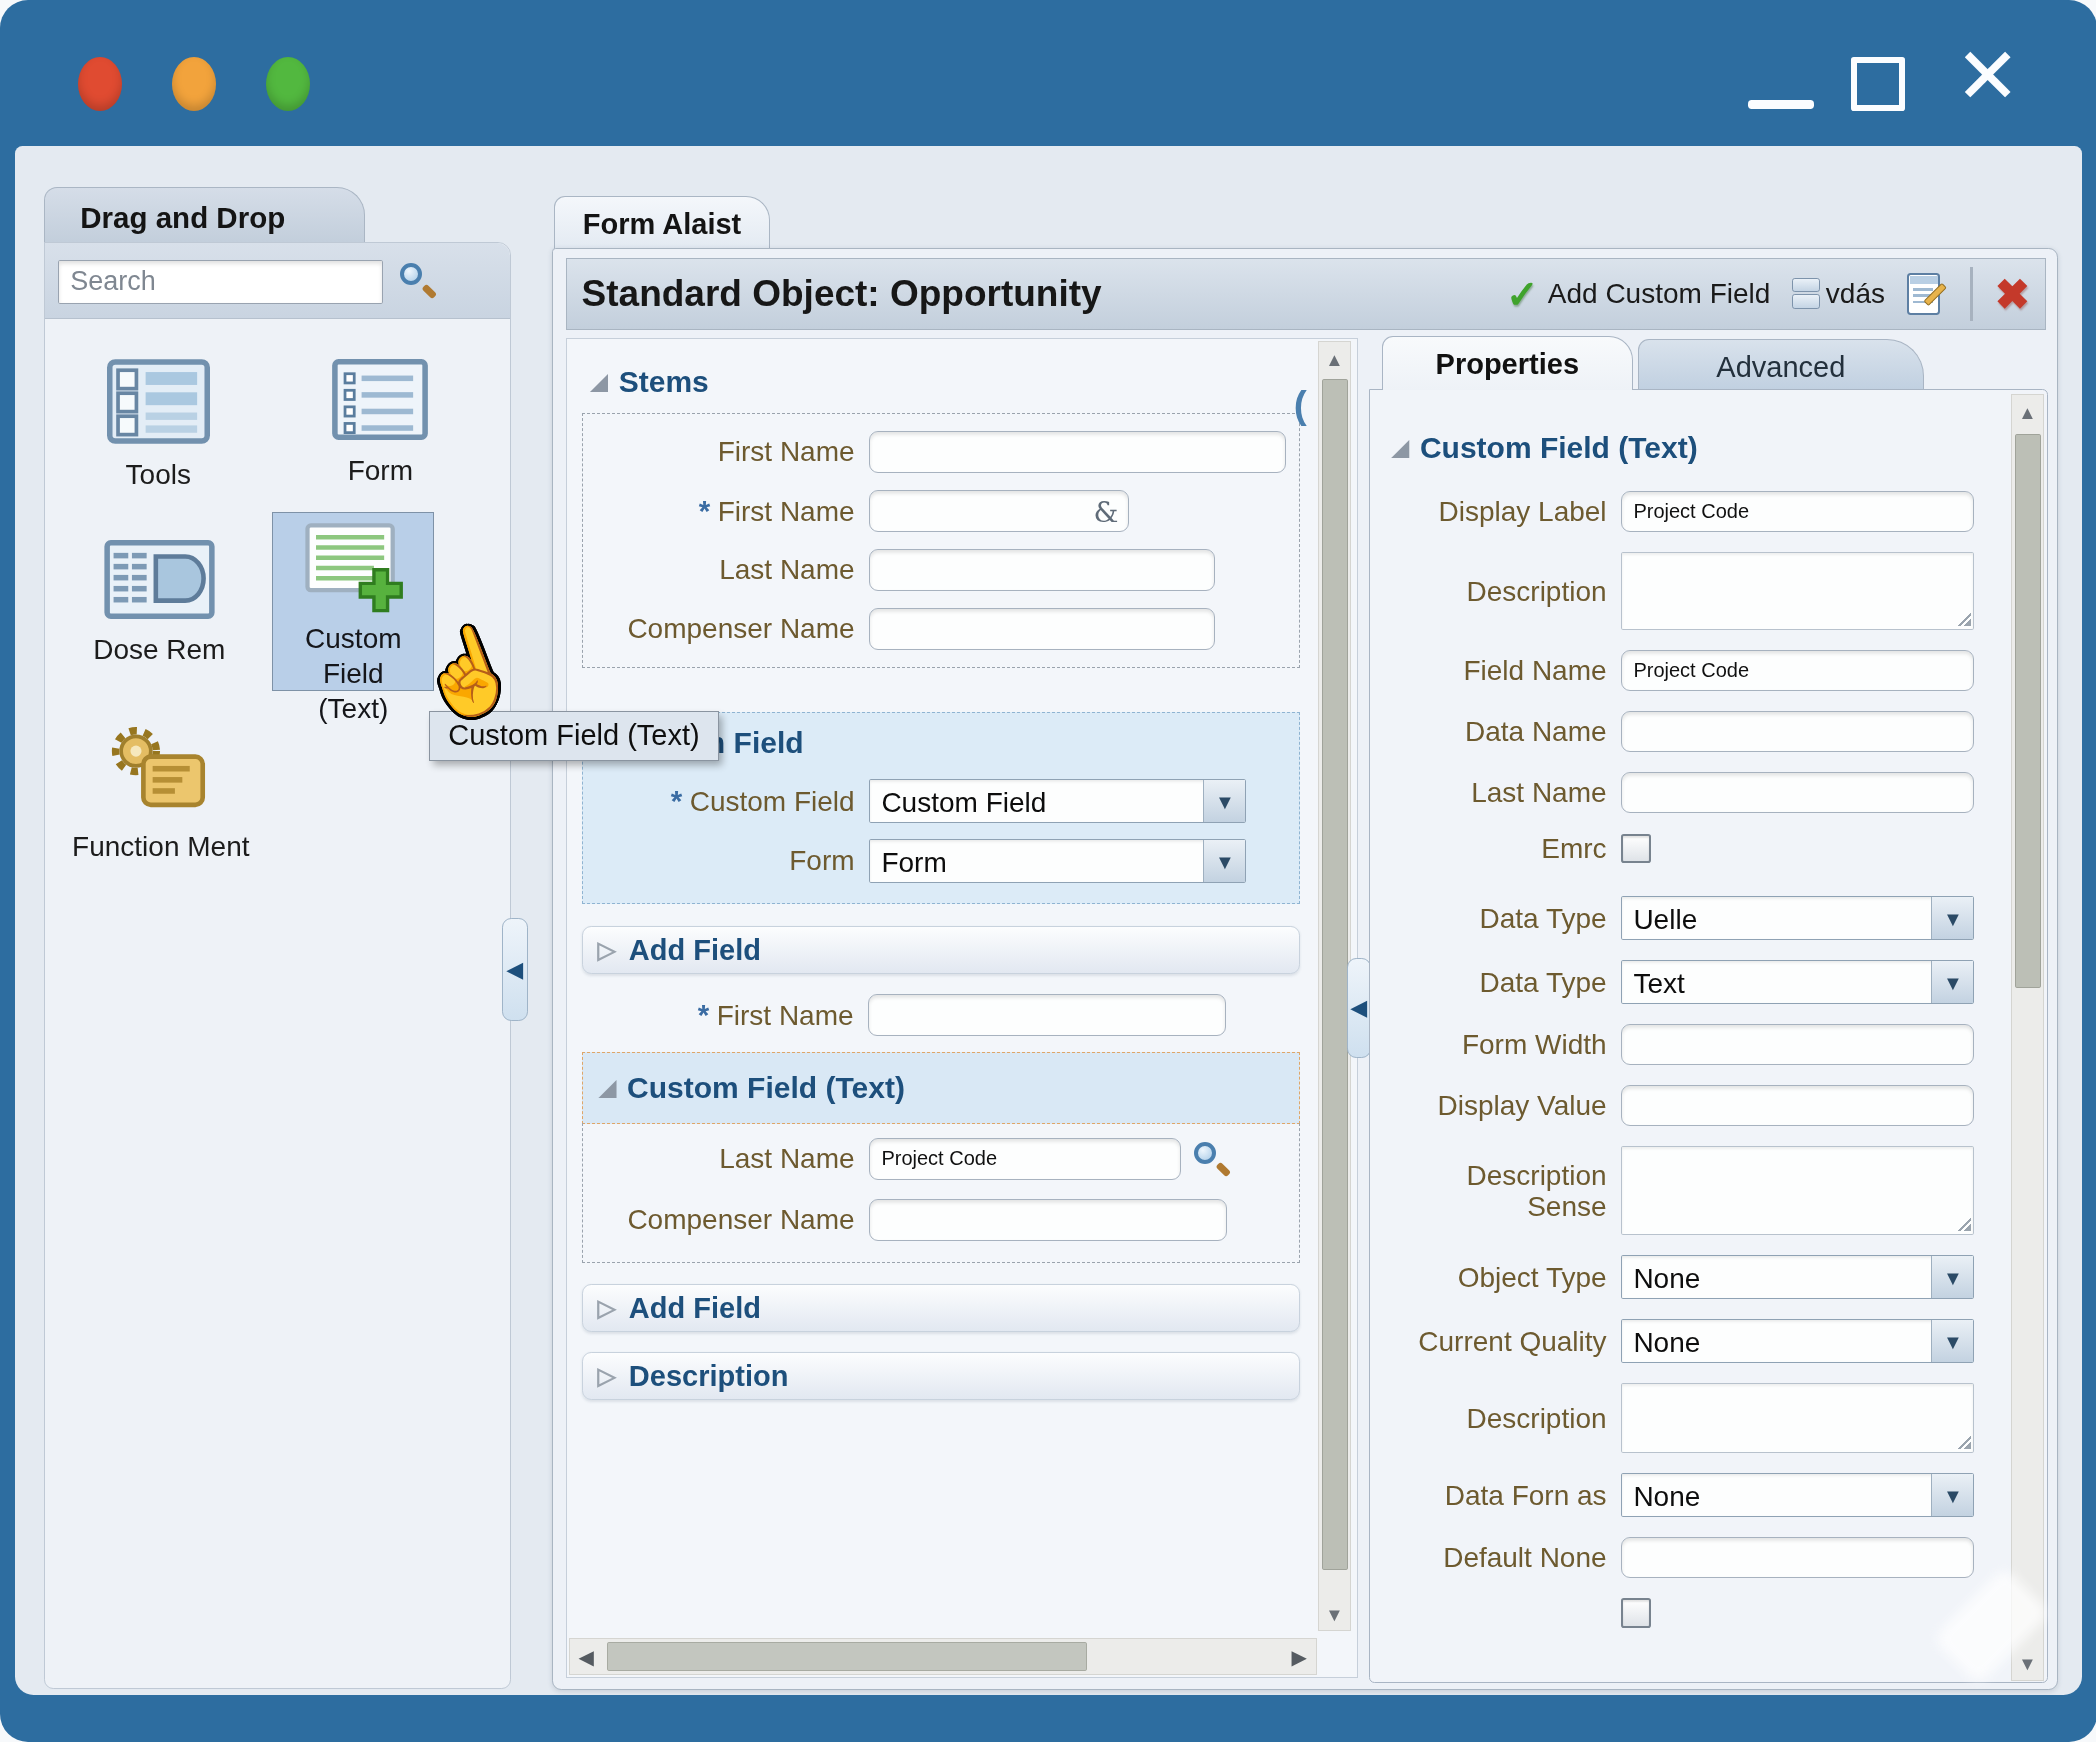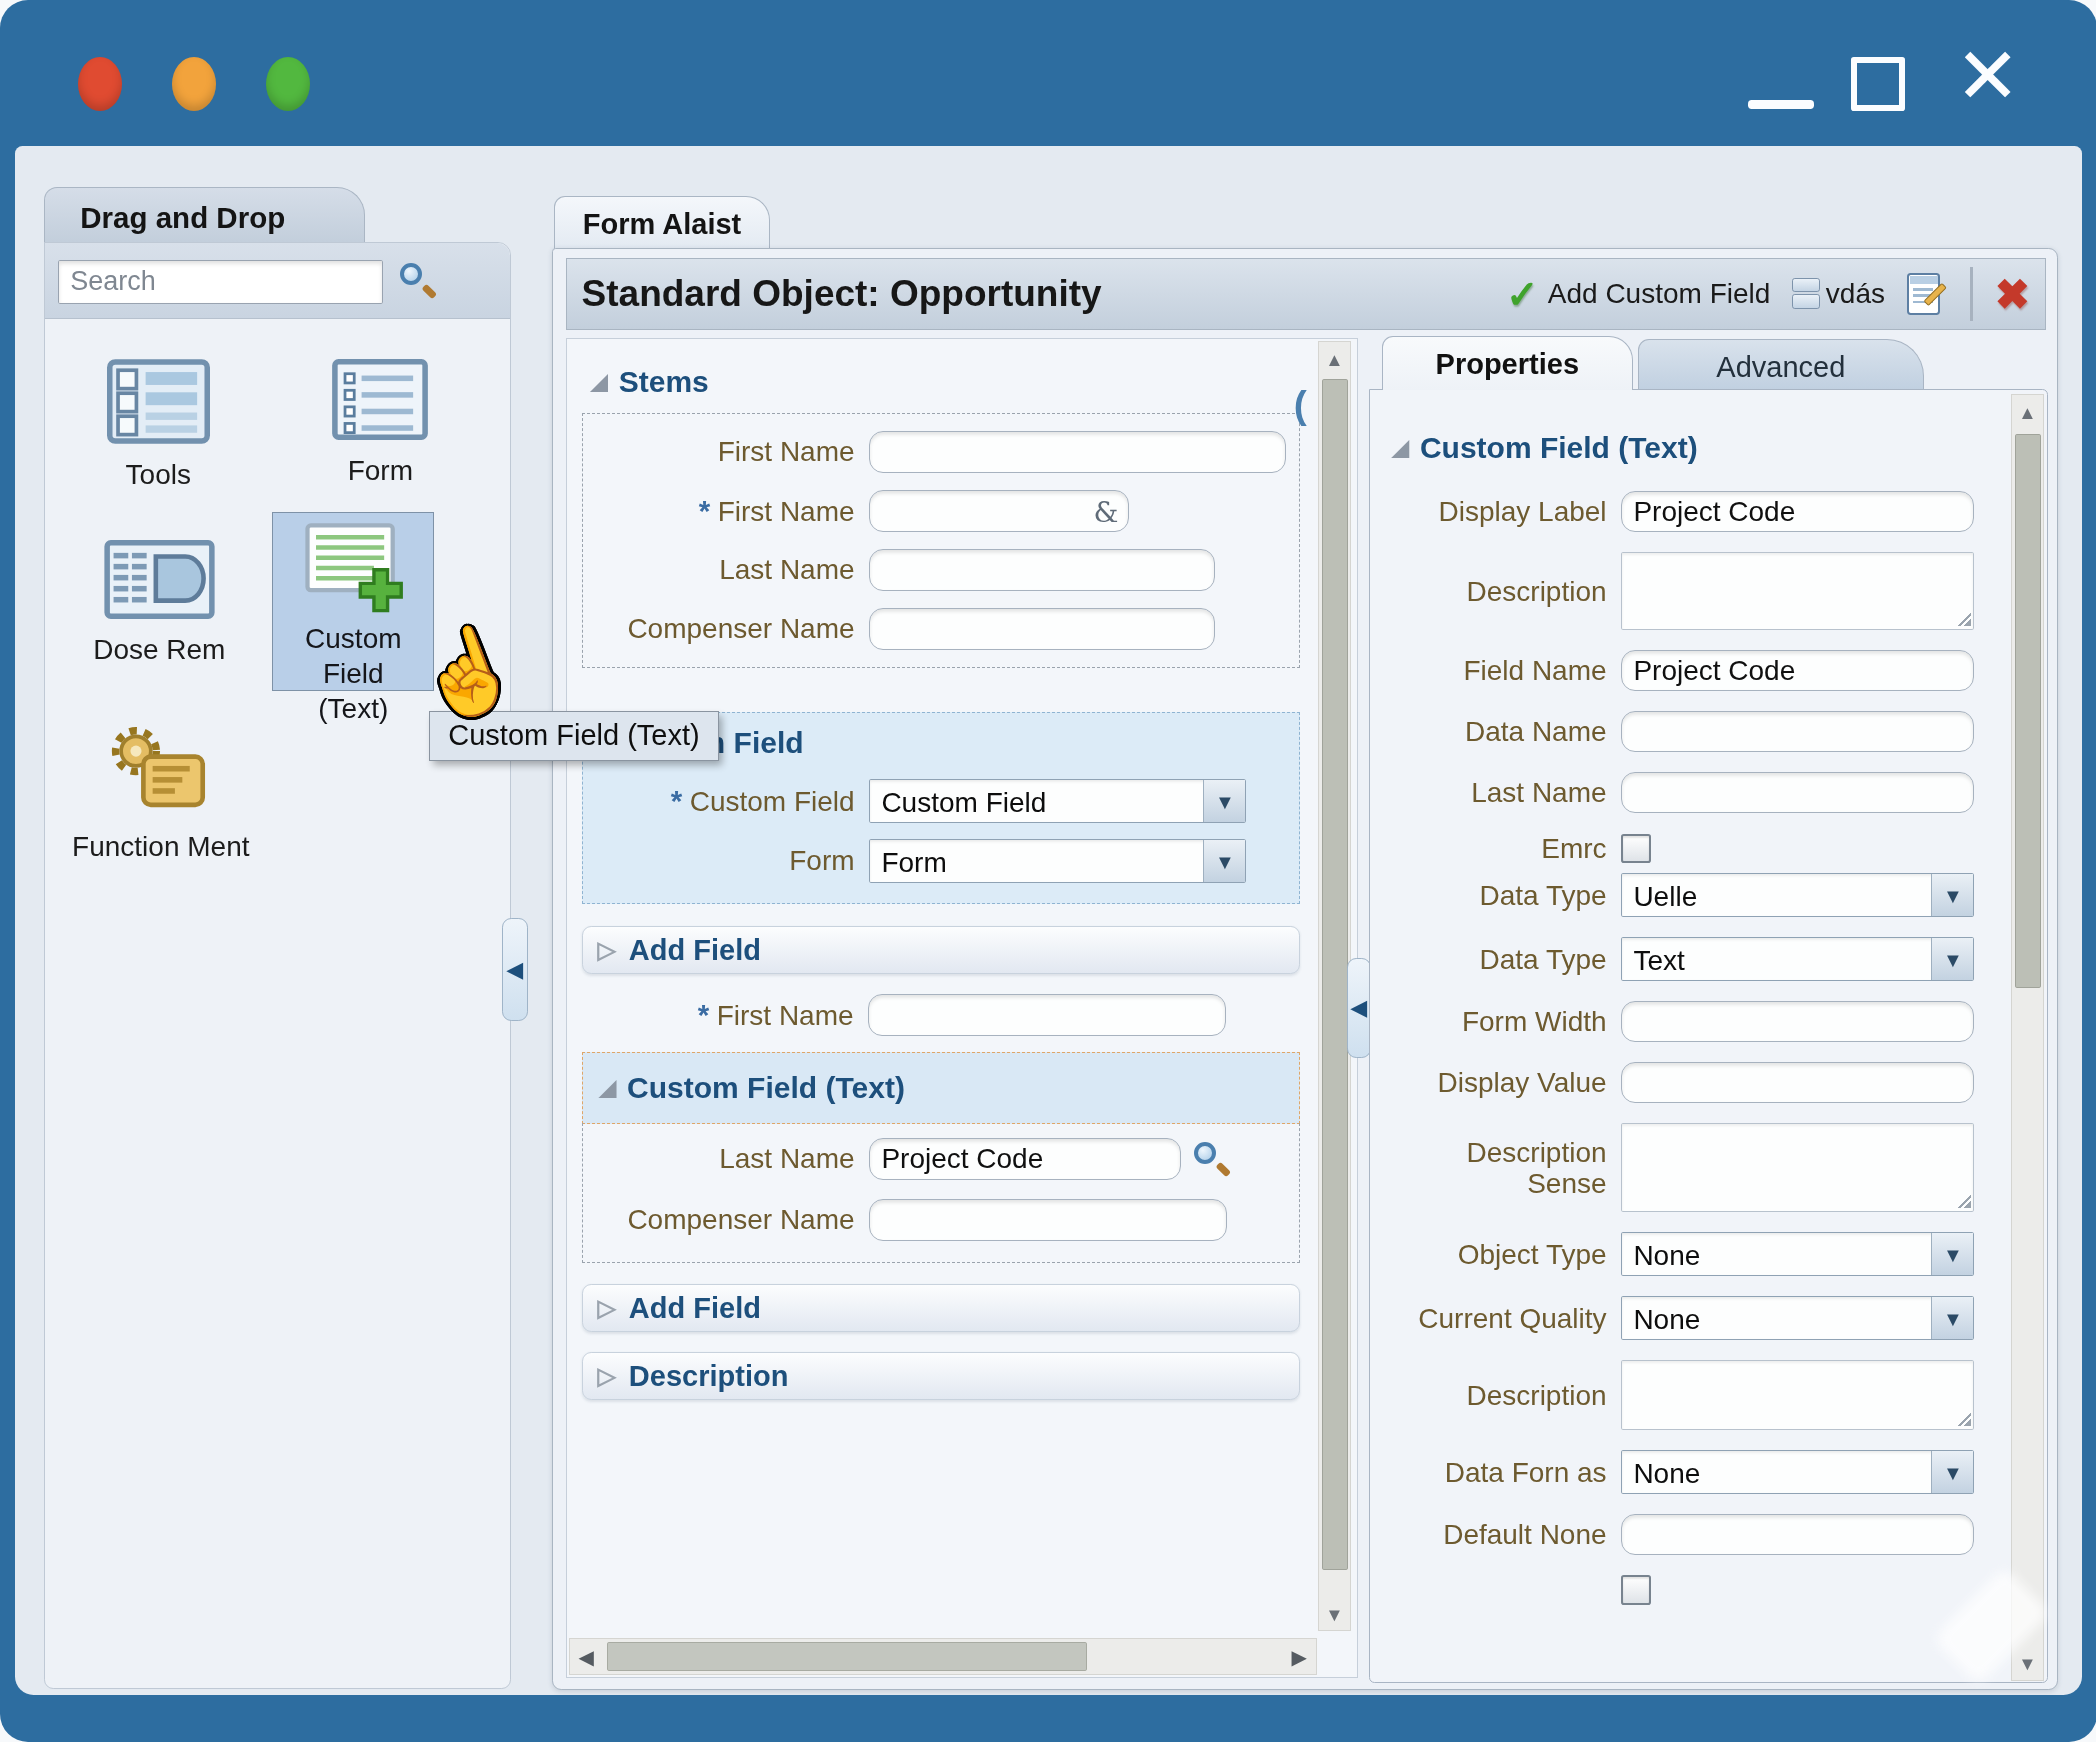--- a/index.html
+++ b/index.html
@@ -51,21 +51,21 @@
   .redx{color:#c4392a;font-size:42px;font-weight:bold;text-shadow:0.9px 1.8px 1.8px rgba(120,20,10,.3)}
   
   .canvas{position:absolute;left:13px;top:89px;width:792px;height:1340px;background:#f3f6fa;border:0.9px solid #c6cfda;overflow:hidden}
   .sechdr{position:absolute;display:flex;align-items:center;gap:11px;font-weight:bold;font-size:30px;color:var(--navy)}
   .tri{color:#8d97a4;font-size:22px}
   .tric{color:#9aa3ad;font-size:24px}
   .dashbox{position:absolute;border:1.8px dashed var(--dash-gray)}
   .crow{position:absolute;display:flex;align-items:center}
   .clbl{width:272px;text-align:right;font-size:28px;color:var(--label);flex:none}
   .req{color:#3a6ca3;font-size:29.5px;font-weight:bold;margin-right:7.4px}
-  .inp{height:42px;background:#fdfefe;border:1.8px solid var(--input-border);border-radius:14px;box-shadow:inset 0 2.8px 3.7px rgba(0,0,0,.10);font-size:28px;color:#101010;padding:0 11px;font-family:"Liberation Sans",sans-serif}
+  .inp{height:42px;background:#fdfefe;border:1.8px solid var(--input-border);border-radius:9px;box-shadow:inset 0 2.8px 3.7px rgba(0,0,0,.10);font-size:20px;color:#101010;padding:0 11px;font-family:"Liberation Sans",sans-serif}
   .sel{display:flex;height:44px;border:1.8px solid #8fa2b4;border-radius:1.8px;background:#fdfefe;box-shadow:inset 0 1.8px 2.8px rgba(0,0,0,.08)}
   .selval{flex:1;font-size:28px;color:#0d0d0d;padding:6.5px 11px 0;white-space:nowrap;overflow:hidden}
   .selbtn{width:42px;background:linear-gradient(#eaf0f6,#c3d2e1);border-left:1.8px solid #9fb0c0;color:#2b4a66;font-size:20px;text-align:center;padding-top:11px}
   .barsec{position:absolute;height:48px;background:linear-gradient(#fcfdfe,#e2e8f1);border:1.8px solid #c8d2dd;border-radius:9.2px;display:flex;align-items:center;gap:13px;padding-left:14.8px;font-weight:bold;font-size:29px;color:var(--navy);box-shadow:0 1.8px 2.8px rgba(50,70,100,.12)}
   .bluehead{position:absolute;background:#d9e8f5;border:1.8px dashed var(--dash-orange);display:flex;align-items:center;gap:11px;padding-left:16.6px;font-weight:bold;font-size:30px;color:var(--navy)}
   
   .vsb{position:absolute;width:33px;background:#ececea;border:0.9px solid #d5d5d1}
   .sbarrow{position:absolute;left:0;width:31px;height:33px;color:#6a7077;font-size:18.5px;text-align:center;padding-top:7.4px}
   .vthumb{position:absolute;left:2.8px;width:26px;background:#bcbfb6;border:0.9px solid #a0a39a;border-radius:1.8px}
   .hsb{position:absolute;height:37px;background:#ececea;border:0.9px solid #d5d5d1}
@@ -366,21 +366,21 @@
               <span class="plbl">Data Name</span>
             <input class="inp pinp" value="" style="">
             </div>
 
 
           <div class="prow">
               <span class="plbl">Last Name</span>
             <input class="inp pinp" value="" style="">
             </div>
 
-          <div class="prow" style="margin-bottom:9px">
+          <div class="prow" style="margin-bottom:32px">
               <span class="plbl">Emrc</span>
             <span class="cb"></span>
             </div>
 
           <div class="prow">
               <span class="plbl">Data Type</span>
             <span class="sel" style="width:353px">
               <span class="selval">Uelle</span>
               <span class="selbtn">▼</span>
               </span>

